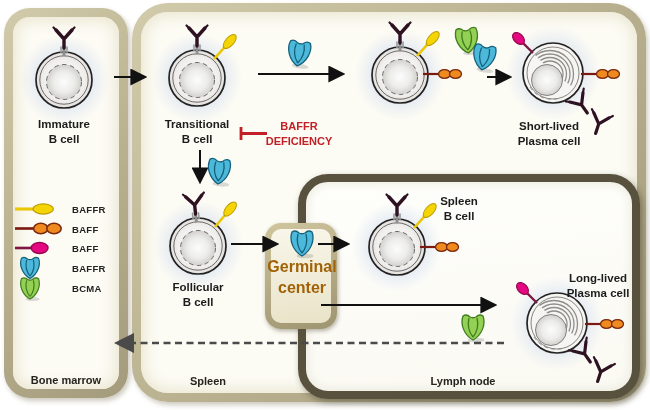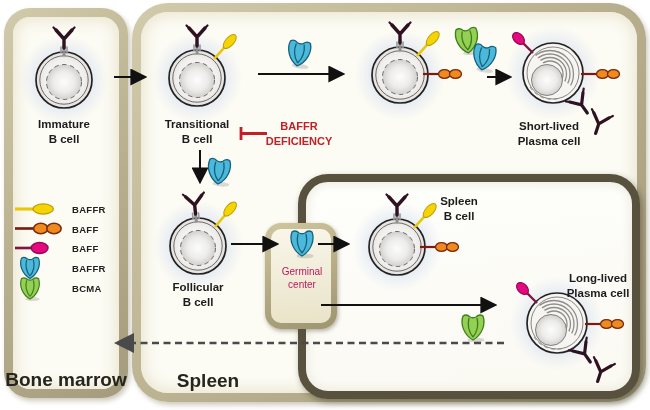--- a/index.html
+++ b/index.html
@@ -18,22 +18,22 @@
          box-shadow:inset 0 0 10px 2px #edebe0, 2px 3px 6px rgba(70,65,45,.5);}
   #germinal-box{left:265px;top:223px;width:72px;height:106px;border-radius:16px;
          border:6px solid transparent;
          background:linear-gradient(175deg,#f9f6ea,#e9e3c8) padding-box,
                     linear-gradient(160deg,#cfc69e,#9d9470) border-box;
          box-shadow:1px 2px 4px rgba(90,85,60,.45);}
   .layer{position:absolute;left:0;top:0;width:650px;height:410px;}
   .lbl{position:absolute;transform:translate(-50%,-50%);text-align:center;
        color:#1c1c1c;font-size:11.5px;font-weight:600;line-height:1.3;white-space:nowrap;}
   .lbl span{display:block;}
-  .region{font-size:19px;font-weight:700;color:#26241e;}
-  .germ{font-size:10px;font-weight:400;color:#be185d;}
+  .region{font-size:11px;font-weight:700;color:#26241e;}
+  .germ{font-size:16px;font-weight:700;color:#a16207;}
   .red{color:#c22026;font-weight:700;font-size:11px;line-height:1.35;}
   .legend-lbl{position:absolute;transform:translate(0,-50%);font-size:9.5px;
        font-weight:700;color:#222;letter-spacing:.3px;}
 </style>
 </head>
 <body>
 
 <div class="stage">
 
   <div class="panel cream" id="bone-panel"></div>
@@ -231,20 +231,23 @@
       <span>Long-lived</span>
       <span>Plasma cell</span>
     </div>
 
   <div class="lbl region" style="left:66px;top:380px">
       <span>Bone marrow</span>
     </div>
   <div class="lbl region" style="left:208px;top:381px">
       <span>Spleen</span>
     </div>
+  <div class="lbl region" style="left:463px;top:381px">
+      <span>Lymph node</span>
+    </div>
 
   <div class="legend-lbl" style="left:72px;top:209px">BAFFR</div>
   <div class="legend-lbl" style="left:72px;top:228.5px">BAFF</div>
   <div class="legend-lbl" style="left:72px;top:248px">BAFF</div>
   <div class="legend-lbl" style="left:72px;top:267.5px">BAFFR</div>
   <div class="legend-lbl" style="left:72px;top:287.5px">BCMA</div>
 
 </div>
 
 </body></html>

